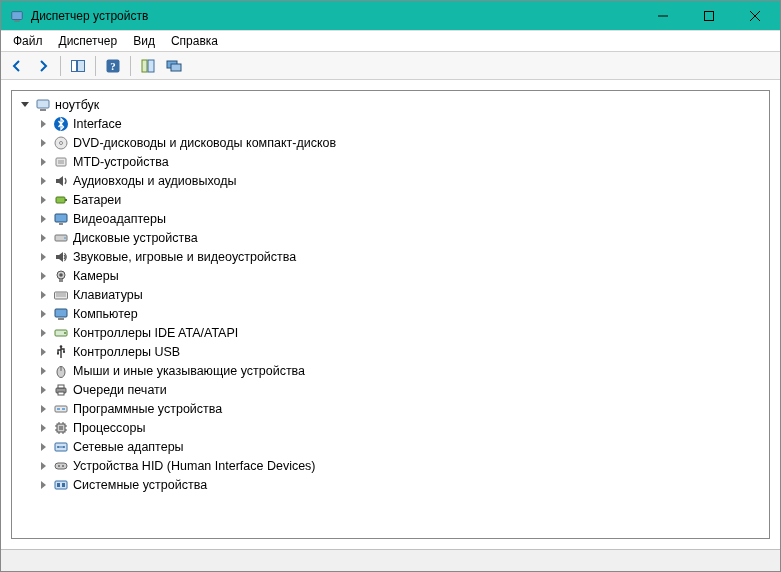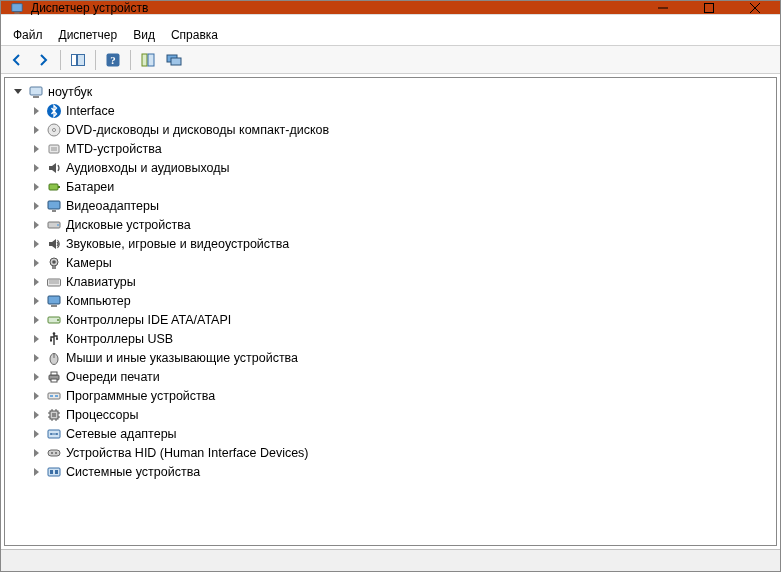--- a/index.html
+++ b/index.html
@@ -9,24 +9,24 @@
     font-size: 12px;
     background: #fff;
     color: #000;
     width: 781px; height: 572px;
     border: 1px solid #888;
     display: flex; flex-direction: column;
     overflow: hidden;
   }
   
   .titlebar {
-    height: 14px;
+    height: 30px;
     display: flex; align-items: center;
     padding: 0 2px 0 8px;
-    background: #c2410c;
+    background: #14b8a6;
     border-bottom: 1px solid #ddd;
   }
   .titlebar .app-icon {
     width: 16px; height: 16px; margin-right: 6px;
     display:flex;align-items:center;justify-content:center;
   }
   .titlebar .title { flex: 0 0 auto; font-size: 12px; }
   .titlebar .spacer { flex: 1; }
   .winbtn {
     width: 46px; height: 30px;
@@ -35,21 +35,20 @@
     font-family: inherit;
   }
   .winbtn svg { stroke:#000; stroke-width:1; fill:none; }
   
   .menubar {
     height: 21px;
     display: flex; align-items: stretch;
     padding: 0 4px;
     border-bottom: 1px solid #d0d0d0;
     background: #fff;
-    margin-top: 10px;
   }
   .menubar .menuitem {
     padding: 2px 8px 2px 8px;
     display: flex; align-items: center;
     font-size: 12px;
   }
   
   .toolbar {
     height: 28px;
     display: flex; align-items: center;
@@ -66,21 +65,21 @@
   }
   .toolbar .sep {
     width: 1px; height: 20px; background: #c0c0c0; margin: 0 3px;
   }
   
   .content {
     flex: 1;
     overflow: auto;
     padding: 4px 2px;
     border: 1px solid #888;
-    margin: 3px;
+    margin: 10px;
     background:#fff;
   }
   .tree { list-style: none; margin:0; padding:0; }
   .tree li { display:block; }
   .row {
     display:flex; align-items:center;
     height: 19px;
     padding-left: 4px;
     white-space: nowrap;
   }

